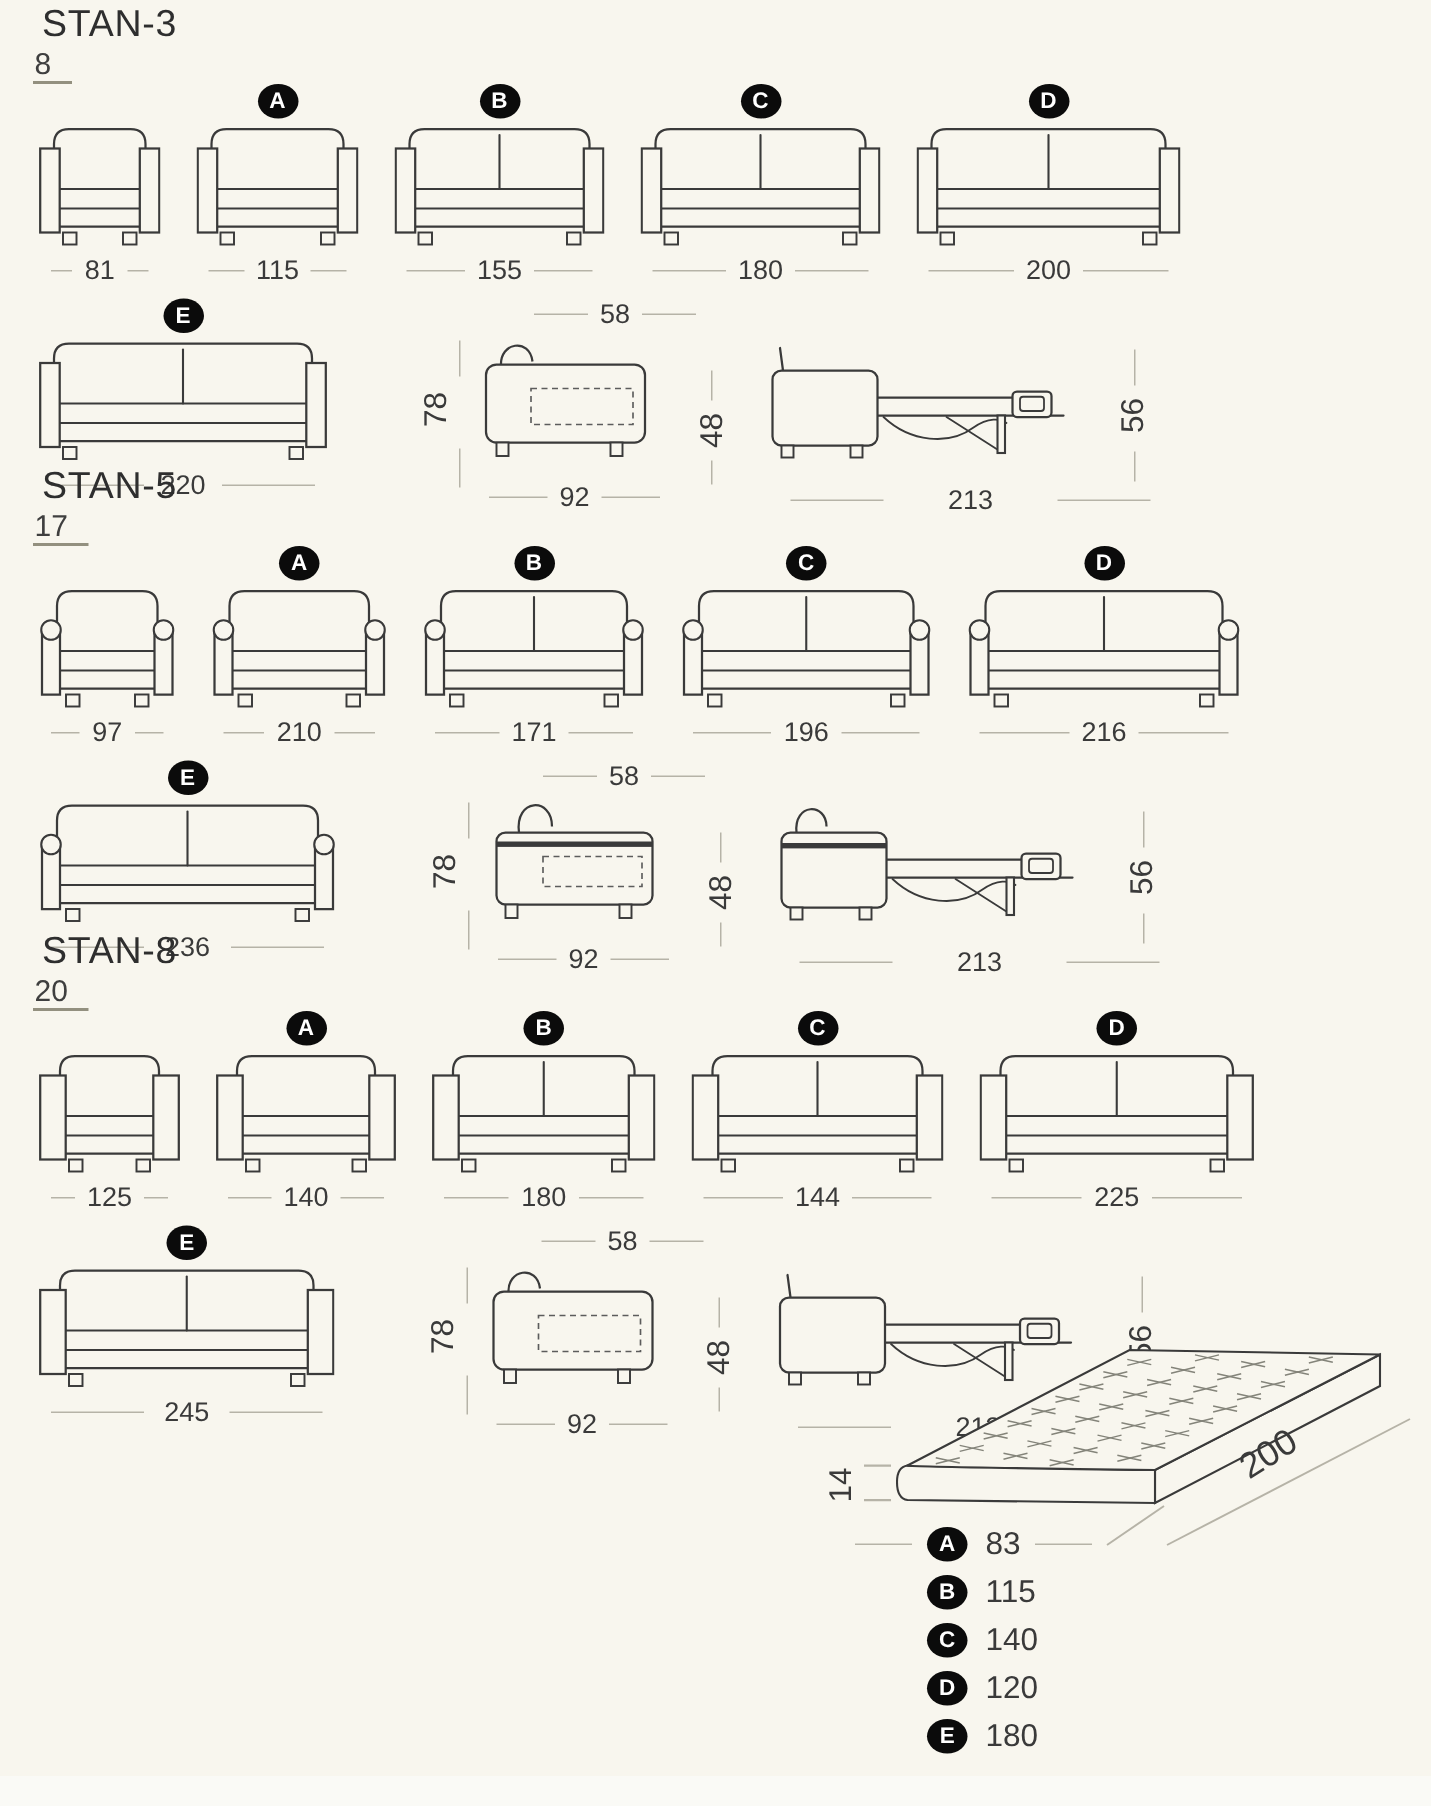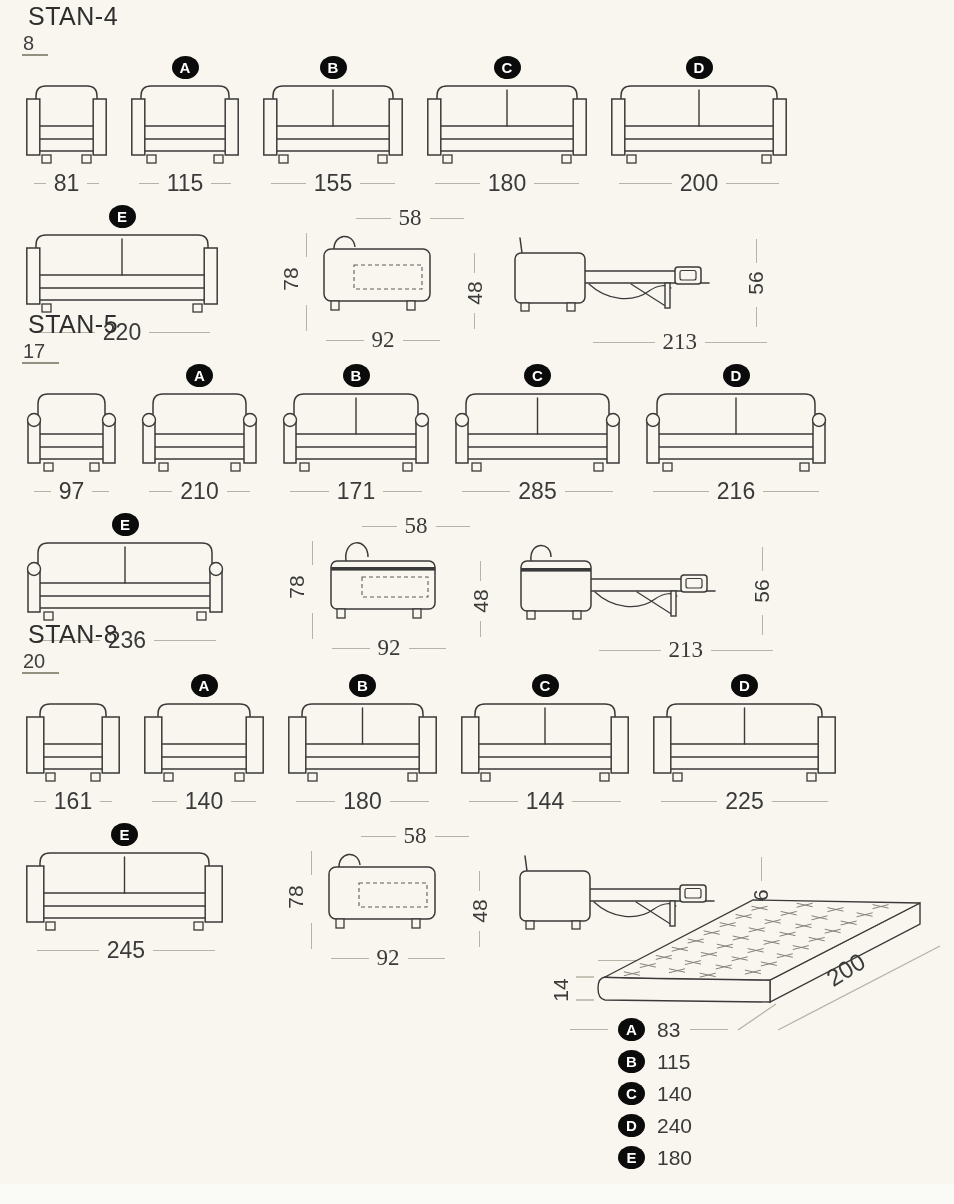--- a/index.html
+++ b/index.html
@@ -10,40 +10,40 @@
   .pagenum{display:inline-block;margin-left:2px;font-size:20px;color:#3f3f3f;
            border-bottom:2px solid #93907f;padding:0 14px 0 1px;line-height:22px;}
   .row{display:flex;align-items:flex-start;margin-left:6px;}
   .row1{gap:24px;margin-top:0;}
   .row2{margin-top:8px;}
   .item{display:flex;flex-direction:column;align-items:center;}
   .badge{width:27px;height:23px;border-radius:50%;background:#0b0b0b;color:#fff;font-weight:bold;
          font-size:15px;line-height:23px;text-align:center;margin-bottom:3px;}
   .badge:empty{visibility:hidden;}
   .sofa svg{display:block;}
-  .dimh{display:flex;align-items:center;justify-content:flex-end;font-size:23px;margin-top:2px;width:100%;}
+  .dimh{display:flex;align-items:center;justify-content:space-between;font-size:18px;margin-top:2px;width:100%;}
   .dimh .dash{flex:1;height:1px;background:#b6b3a7;margin:0 8px;max-width:62px;min-width:8px;}
   .num{white-space:nowrap;}
   .sideC{position:relative;width:235px;height:158px;margin-left:42px;flex:none;}
   .sideO{position:relative;width:302px;height:158px;margin-left:10px;flex:none;}
-  .abs{position:absolute;font-family:Liberation Serif, serif;}
+  .abs{position:absolute;}
   .vnum{position:absolute;font-size:21px;transform:rotate(-90deg);transform-origin:center;width:34px;text-align:center;}
   .vtick{position:absolute;width:1px;background:#b6b3a7;}
   .m200{position:absolute;font-size:24px;transform:rotate(-32deg);color:#3a3a3a;}
   .mlist{position:absolute;display:flex;flex-direction:column;gap:9px;font-size:21px;}
   .mrow{display:flex;align-items:center;height:23px;}
   .mrow .badge{margin:0 12px 0 0;}
   .mrow .dash{width:38px;height:1px;background:#b6b3a7;margin:0 10px;}
   .footer-strip{position:absolute;left:0;top:1184px;width:954px;height:20px;background:#fafaf6;}
 </style>
 </head>
 <body>
 
 <div id="stage">
-    <div class="sec" style="top: 2px;"><h2 class="sec-title">STAN-4</h2><div class="pagenum">8</div><div class="row row1">
+    <div class="sec" style="top: 2px;"><h2 class="sec-title">STAN-3</h2><div class="pagenum">8</div><div class="row row1">
         <div class="item">
           <div class="badge"></div>
           <div class="sofa">
             <svg width="81" height="86" viewBox="0 0 81 86" xmlns="http://www.w3.org/2000/svg">
               <path d="M10,69 L10,14 Q10,4 20,4 L61,4 Q71,4 71,14 L71,69 Z" fill="#f8f6ee" stroke="#3a3a3a" stroke-width="1.5"></path>
               <line x1="10" y1="44" x2="71" y2="44" stroke="#3a3a3a" fill="none" stroke-linejoin="round" stroke-linecap="round" stroke-width="1.4"></line>
               <line x1="10" y1="57" x2="71" y2="57" stroke="#3a3a3a" fill="none" stroke-linejoin="round" stroke-linecap="round" stroke-width="1.4"></line>
               <rect x="0.8" y="17" width="13" height="56" fill="#f8f6ee" stroke="#3a3a3a" stroke-width="1.5"></rect>
               <rect x="67.2" y="17" width="13" height="56" fill="#f8f6ee" stroke="#3a3a3a" stroke-width="1.5"></rect>
               <rect x="16" y="73" width="9" height="8" fill="#f8f6ee" stroke="#3a3a3a" stroke-width="1.3"></rect>
@@ -281,21 +281,21 @@
               <path d="M2,73 L2,31 Q2,24 8,24 Q14,24 14,31 L14,73 Z" fill="#f8f6ee" stroke="#3a3a3a" stroke-width="1.5"></path>
               <circle cx="8" cy="30" r="6.5" fill="#f8f6ee" stroke="#3a3a3a" stroke-width="1.4"></circle>
               <path d="M165,73 L165,31 Q165,24 159,24 Q153,24 153,31 L153,73 Z" fill="#f8f6ee" stroke="#3a3a3a" stroke-width="1.5"></path>
               <circle cx="159" cy="30" r="6.5" fill="#f8f6ee" stroke="#3a3a3a" stroke-width="1.4"></circle>
               <rect x="18" y="73" width="9" height="8" fill="#f8f6ee" stroke="#3a3a3a" stroke-width="1.3"></rect>
               <rect x="140" y="73" width="9" height="8" fill="#f8f6ee" stroke="#3a3a3a" stroke-width="1.3"></rect>
             </svg>
           </div>
           <div class="dimh">
             <span class="dash"></span>
-            <span class="num">285</span>
+            <span class="num">196</span>
             <span class="dash"></span>
           </div>
         </div>
         <div class="item">
           <div class="badge">D</div>
           <div class="sofa">
             <svg width="182" height="86" viewBox="0 0 182 86" xmlns="http://www.w3.org/2000/svg">
               <path d="M12,69 L12,14 Q12,4 22,4 L160,4 Q170,4 170,14 L170,69 Z" fill="#f8f6ee" stroke="#3a3a3a" stroke-width="1.5"></path>
               <line x1="12" y1="44" x2="170" y2="44" stroke="#3a3a3a" fill="none" stroke-linejoin="round" stroke-linecap="round" stroke-width="1.4"></line>
               <line x1="12" y1="57" x2="170" y2="57" stroke="#3a3a3a" fill="none" stroke-linejoin="round" stroke-linecap="round" stroke-width="1.4"></line>
@@ -397,21 +397,21 @@
               <line x1="14" y1="44" x2="80" y2="44" stroke="#3a3a3a" fill="none" stroke-linejoin="round" stroke-linecap="round" stroke-width="1.4"></line>
               <line x1="14" y1="57" x2="80" y2="57" stroke="#3a3a3a" fill="none" stroke-linejoin="round" stroke-linecap="round" stroke-width="1.4"></line>
               <rect x="0.8" y="17" width="17" height="56" fill="#f8f6ee" stroke="#3a3a3a" stroke-width="1.5"></rect>
               <rect x="76.2" y="17" width="17" height="56" fill="#f8f6ee" stroke="#3a3a3a" stroke-width="1.5"></rect>
               <rect x="20" y="73" width="9" height="8" fill="#f8f6ee" stroke="#3a3a3a" stroke-width="1.3"></rect>
               <rect x="65" y="73" width="9" height="8" fill="#f8f6ee" stroke="#3a3a3a" stroke-width="1.3"></rect>
             </svg>
           </div>
           <div class="dimh">
             <span class="dash"></span>
-            <span class="num">161</span>
+            <span class="num">125</span>
             <span class="dash"></span>
           </div>
         </div>
         <div class="item">
           <div class="badge">A</div>
           <div class="sofa">
             <svg width="120" height="86" viewBox="0 0 120 86" xmlns="http://www.w3.org/2000/svg">
               <path d="M14,69 L14,14 Q14,4 24,4 L96,4 Q106,4 106,14 L106,69 Z" fill="#f8f6ee" stroke="#3a3a3a" stroke-width="1.5"></path>
               <line x1="14" y1="44" x2="106" y2="44" stroke="#3a3a3a" fill="none" stroke-linejoin="round" stroke-linecap="round" stroke-width="1.4"></line>
               <line x1="14" y1="57" x2="106" y2="57" stroke="#3a3a3a" fill="none" stroke-linejoin="round" stroke-linecap="round" stroke-width="1.4"></line>
@@ -617,21 +617,21 @@
         <span class="num">115</span>
       </div>
       <div class="mrow">
         <span style="width: 58px;"></span>
         <div class="badge">C</div>
         <span class="num">140</span>
       </div>
       <div class="mrow">
         <span style="width: 58px;"></span>
         <div class="badge">D</div>
-        <span class="num">240</span>
+        <span class="num">120</span>
       </div>
       <div class="mrow">
         <span style="width: 58px;"></span>
         <div class="badge">E</div>
         <span class="num">180</span>
       </div>
     </div>
     <div class="footer-strip"></div>
   </div>
 

